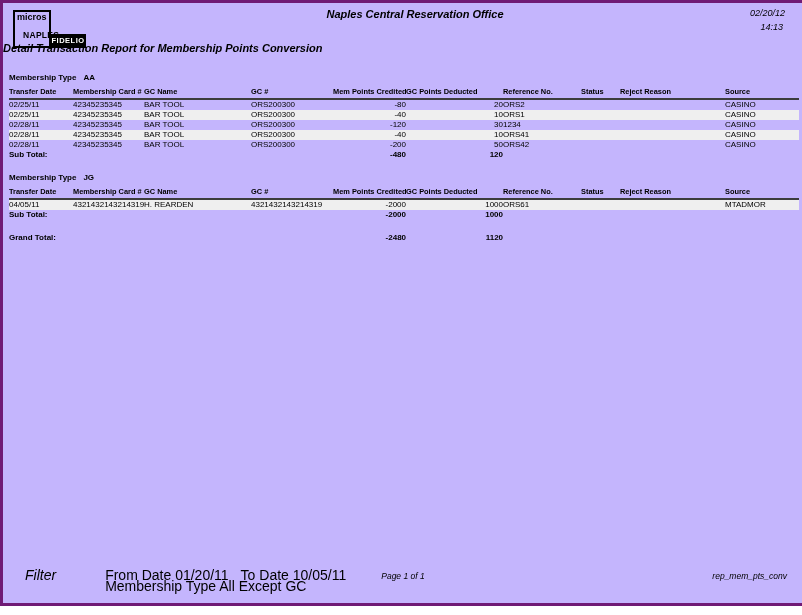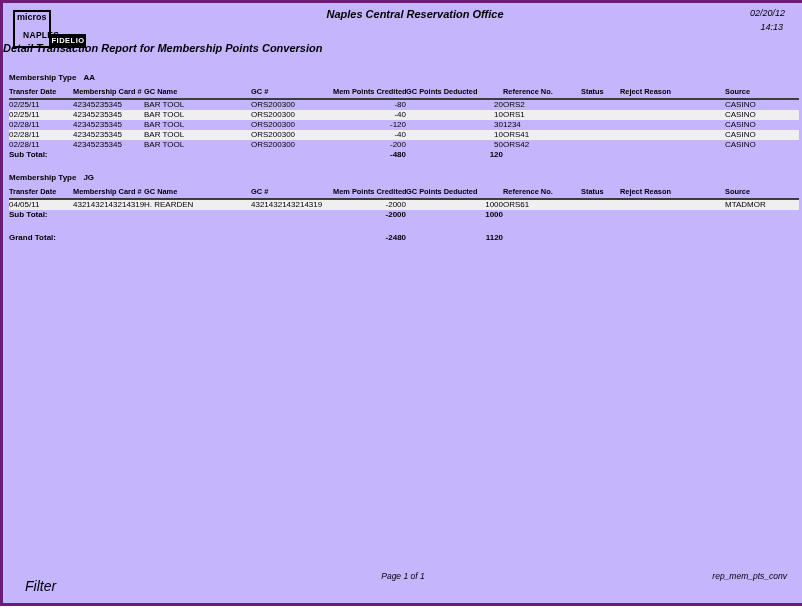--- a/index.html
+++ b/index.html
@@ -232,17 +232,23 @@
           <td class="d4 b">-2480</td>
           <td class="d5 b">1120</td>
           <td colspan="4"></td>
         </tr>
       </tbody>
     </table>
   </div>
 
   <div class="footer-left">
     <span class="filter-label">Filter</span>
+    <div class="filter-lines">
+      <div>
+        <span class="ffrom">From Date 01/20/11</span><span>To Date 10/05/11</span>
+      </div>
+      <div>Membership Type All Except GC</div>
+    </div>
   </div>
   <div class="footer-center">Page 1 of 1</div>
   <div class="footer-right">rep_mem_pts_conv</div>
 
 </div>
 
 </body></html>

